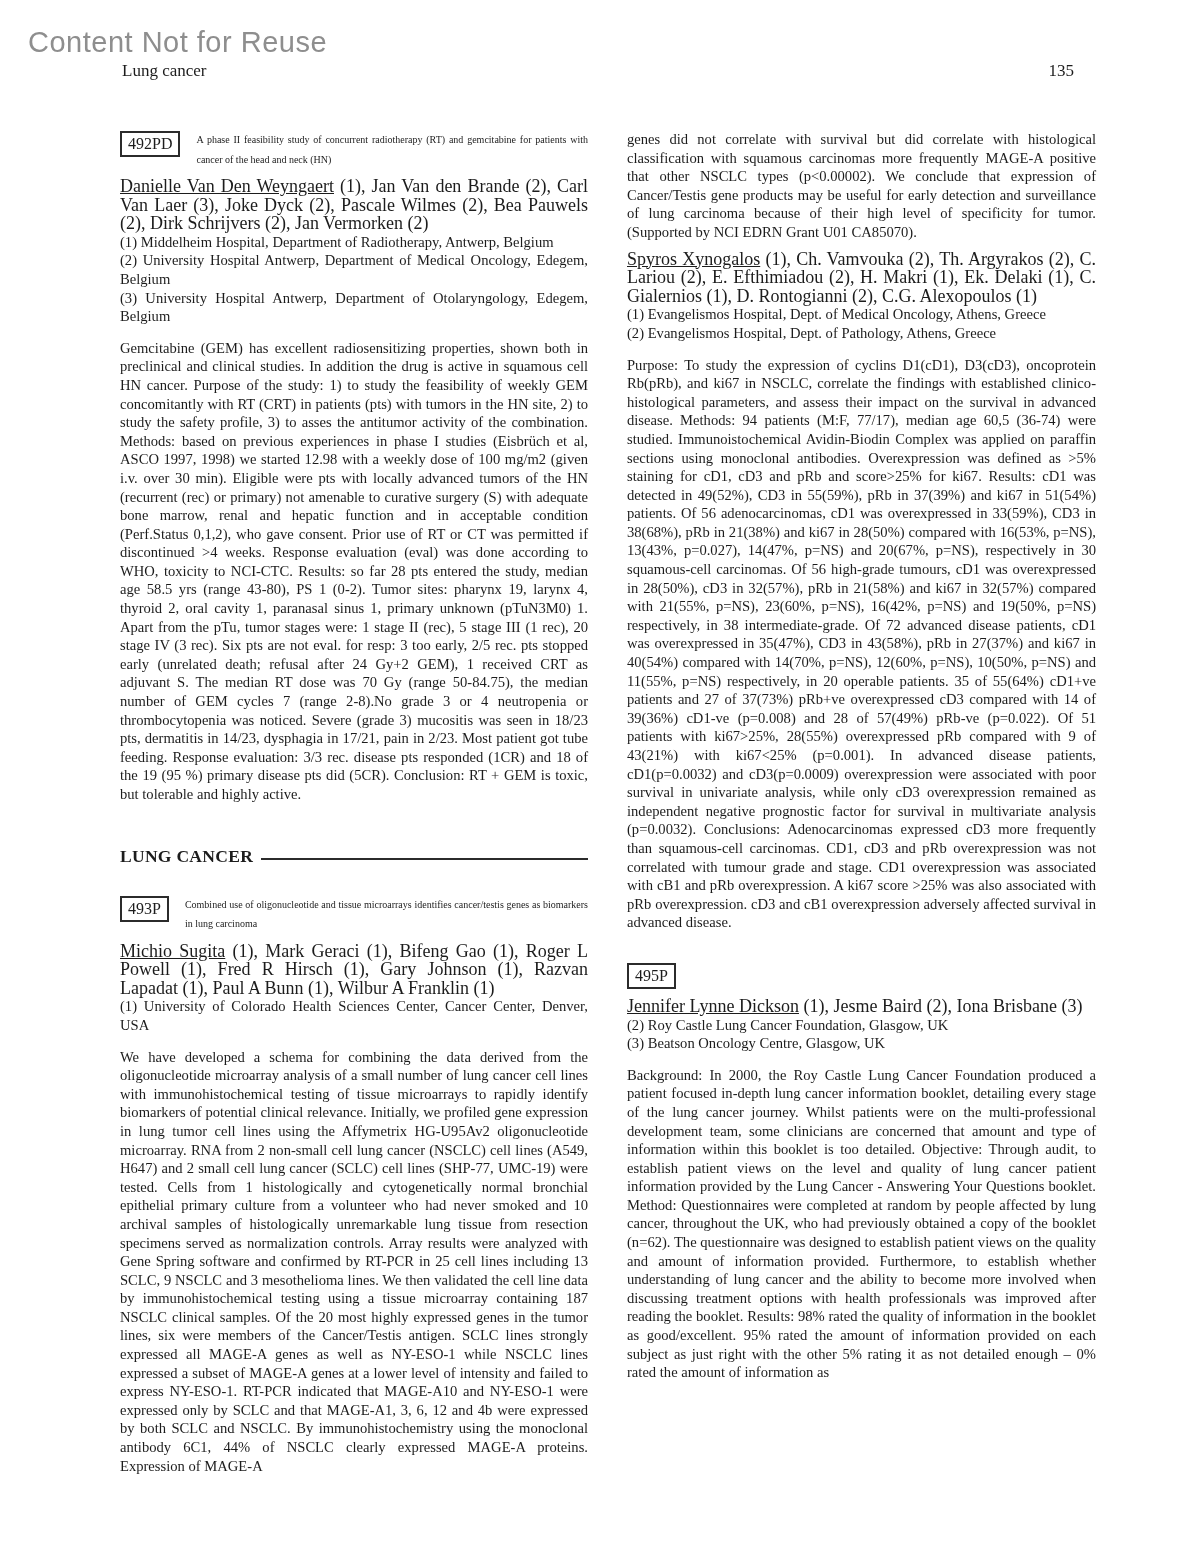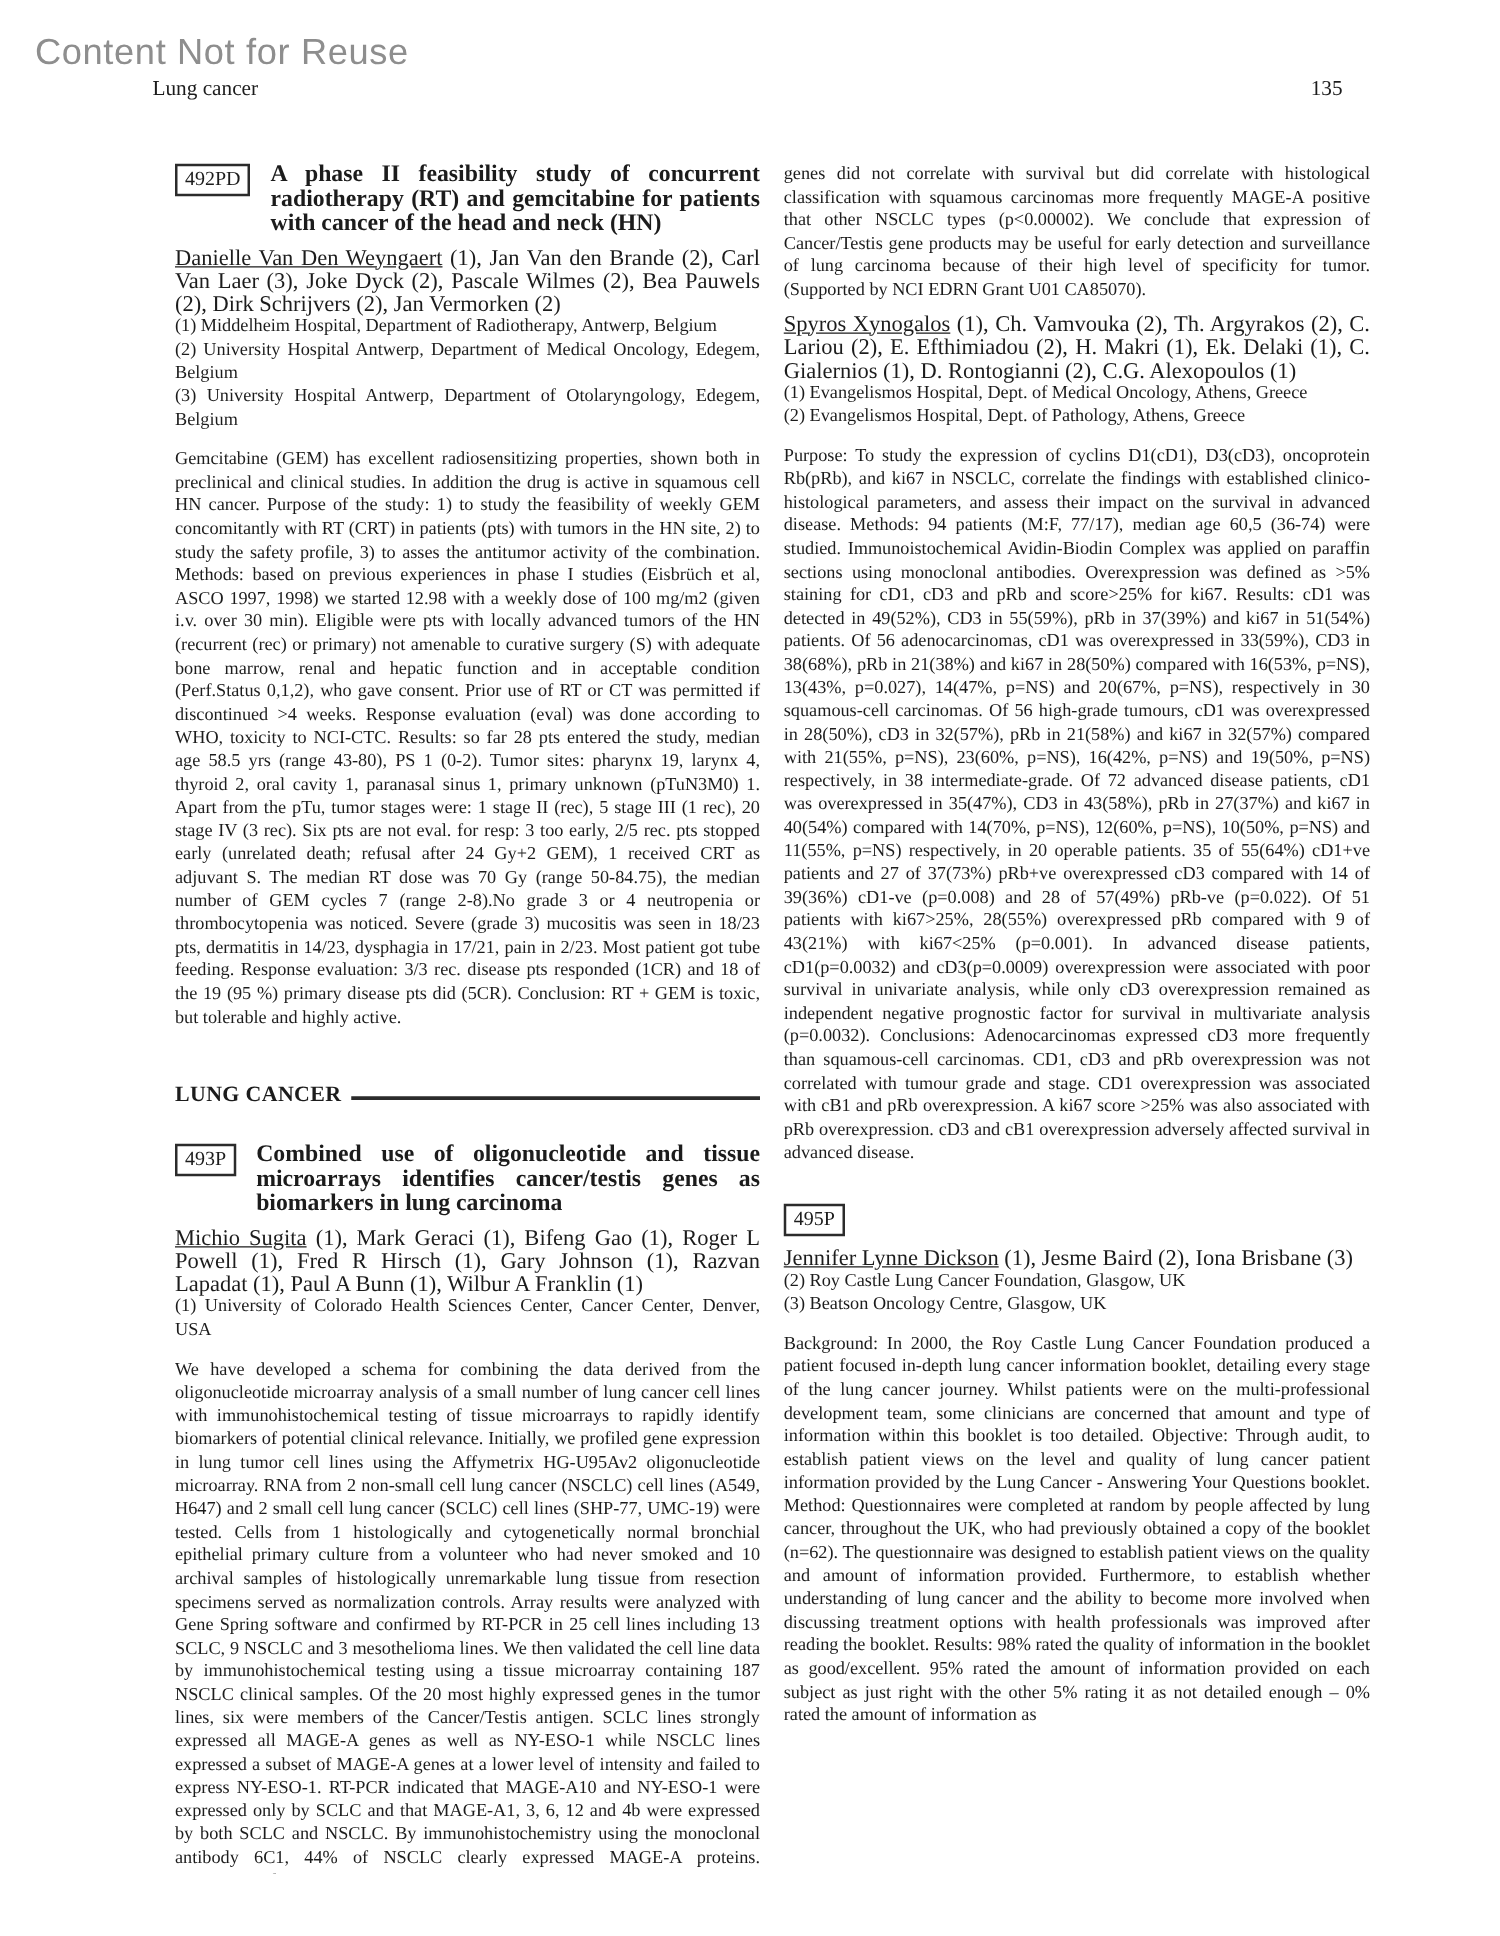--- a/index.html
+++ b/index.html
@@ -30,37 +30,37 @@
     width: 952px;
     display: flex;
     justify-content: space-between;
     font-size: 17px;
   }
   .col {
     position: absolute;
     top: 130px;
     width: 468px;
   }
-  .col-left  { left: 140px; }
+  .col-left  { left: 120px; }
   .col-right { left: 627px; width: 469px; }
 
   .abs-head { display: flex; align-items: flex-start; }
   .abs-num {
     flex: none;
     border: 2px solid #2b2b2b;
     padding: 0 6px;
     font-size: 16px;
     line-height: 22px;
     margin-right: 16px;
     margin-top: 1px;
     white-space: nowrap;
   }
   .abs-title {
-    font-weight: bold;
-    font-size: 19px;
+    font-weight: normal;
+    font-size: 10px;
     line-height: 19.5px;
     text-align: justify;
   }
   .authors {
     margin: 8px 0 0 0;
     font-size: 18px;
     line-height: 18.6px;
     text-align: justify;
   }
   .authors .lead { text-decoration: underline; }

